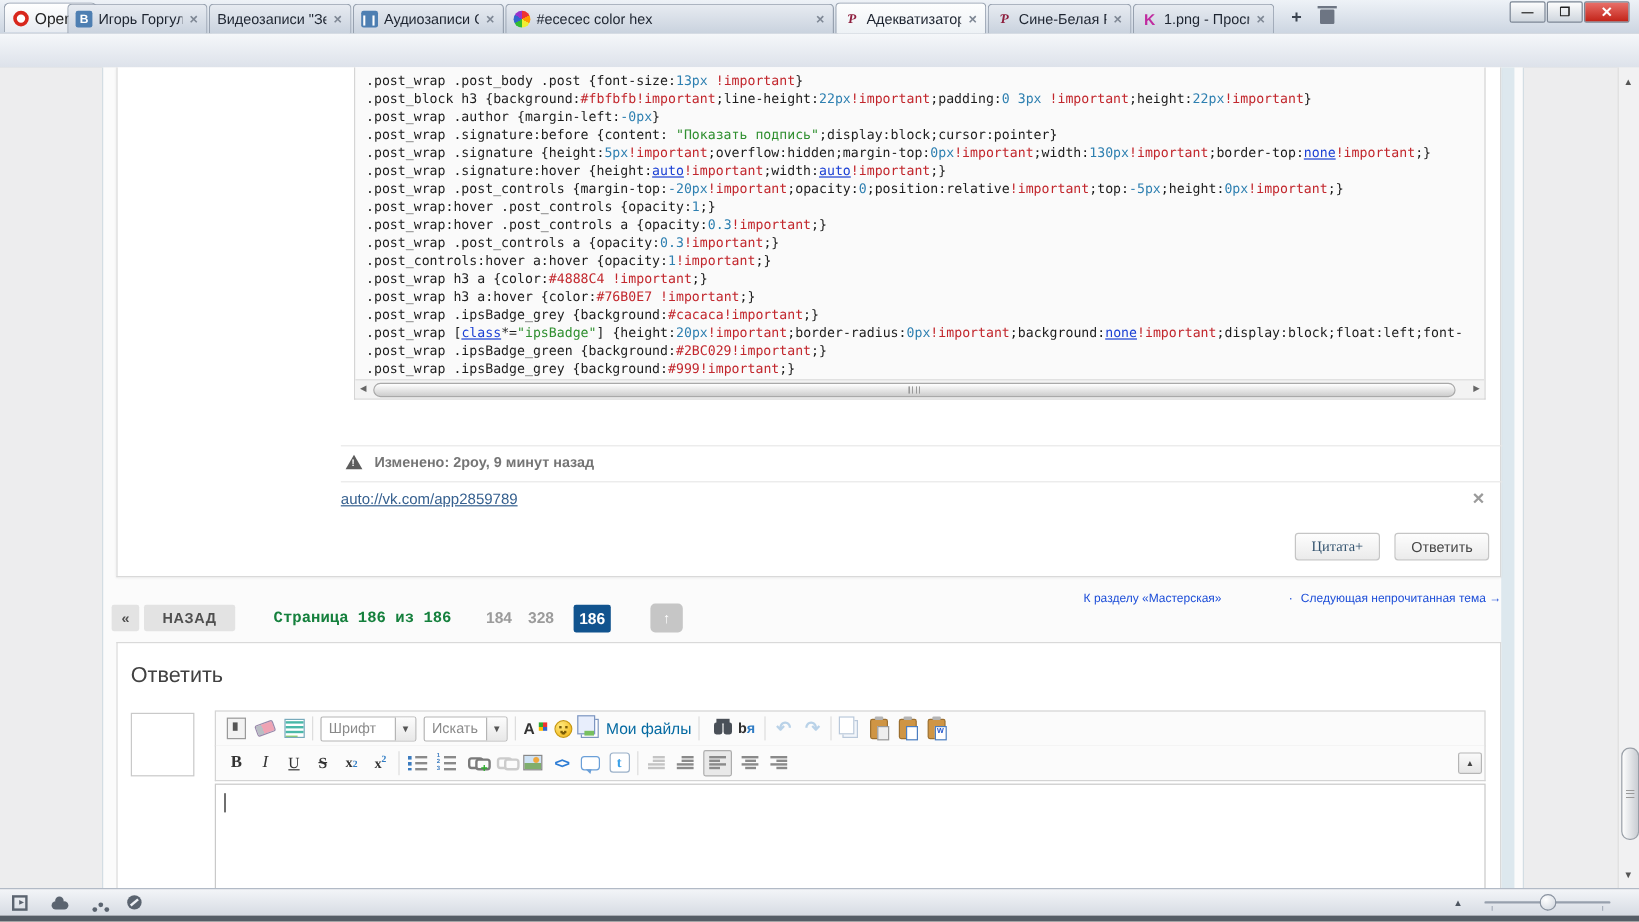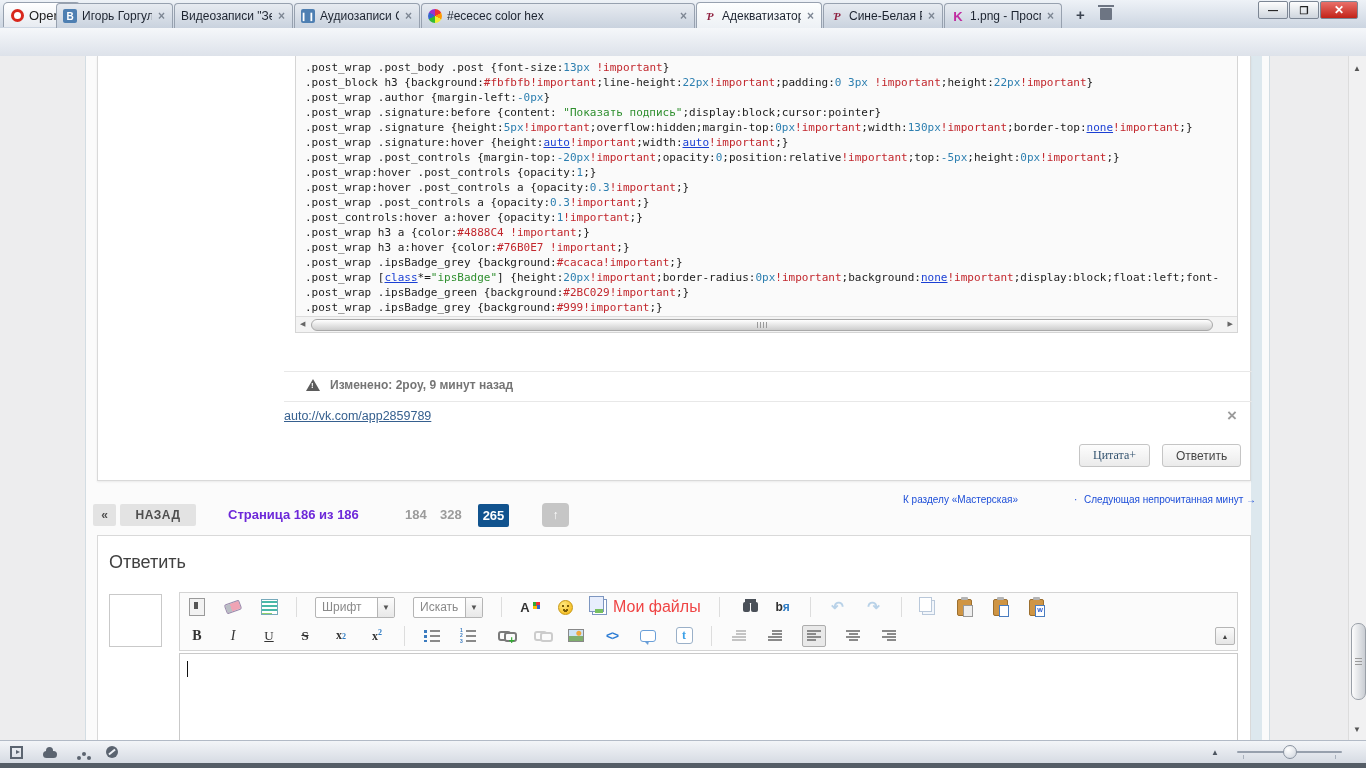--- a/index.html
+++ b/index.html
@@ -99,38 +99,38 @@
   .edited{font-size:12px;font-weight:bold;color:#757575;}
   .vklink{font-size:12.5px;color:#36608f;text-decoration:underline;}
   .xclose{font-size:17px;font-weight:bold;color:#9b9b9b;line-height:1;}
   .fbtn{height:23px;box-sizing:border-box;border:1px solid #c5c5c5;border-radius:3px;
     background:linear-gradient(#fdfdfd,#ebebeb);font-size:12px;display:flex;align-items:center;justify-content:center;padding:0 13px;}
   .fbtn.q{color:#33536f;font-family:Liberation Serif, serif;}
   .fbtn.r{color:#454545;}
   
   .pgbtn{top:448px;height:22px;box-sizing:border-box;background:#e3e3e3;border-radius:2px;color:#4f4f4f;
     font-size:12px;font-weight:bold;display:flex;align-items:center;justify-content:center;}
-  .pginfo{top:451px;font-size:13px;font-weight:bold;color:#6d28d9;}
+  .pginfo{top:451px;font-size:13px;font-weight:bold;color:#15803d;font-family:Liberation Mono, monospace;}
   .pglink{top:451px;font-size:13px;font-weight:bold;color:#9b9b9b;}
   .pgactive{top:448px;width:31px;height:23px;background:#11538e;color:#fff;font-size:13px;font-weight:bold;
     display:flex;align-items:center;justify-content:center;border-radius:2px;}
   .pgup{top:447px;width:27px;height:24px;background:#c6c6c6;border-radius:4px;color:#fff;font-size:12px;
     display:flex;align-items:center;justify-content:center;}
   .pgright{top:438px;font-size:10px;color:#1d4ed8;}
   
   .rephead{font-size:18px;color:#414141;}
   .avatar{left:11px;top:58px;width:45px;height:45px;background:#fff;border:1px solid #c9c9c9;padding:3px;}
   .avatar .img{width:45px;height:45px;
     background:radial-gradient(circle at 35% 58%,#e9e7e0 0 17%,transparent 18%),
                radial-gradient(circle at 62% 38%,#ddدbd3 0 26%,transparent 27%),
                radial-gradient(circle at 60% 42%,#dcdad2 0 26%,transparent 27%),
                linear-gradient(160deg,#8a9a84,#49584a);}
   .editor{left:81px;top:56px;width:1059px;height:200px;}
   .etb{left:0;width:1059px;height:30px;box-sizing:border-box;background:#fbfbfb;border:1px solid #d4d4d4;
-    display:flex;align-items:center;gap:18px;padding:0 8px;}
+    display:flex;align-items:center;gap:6px;padding:0 8px;}
   .etb2{top:29px;height:30px;border-top:none;}
   .vsep{width:1px;height:20px;background:#ddd;}
   .tbtn{min-width:18px;height:22px;display:flex;align-items:center;justify-content:center;position:relative;}
   .tbtn.pressed{border:1px solid #adadad;background:#e9e9e9;border-radius:2px;box-sizing:border-box;min-width:24px;}
   .g-b{font-family:"Liberation Serif",serif;font-size:14px;color:#333;font-weight:bold;}
   .g-i{font-family:"Liberation Serif",serif;font-size:14px;color:#333;font-style:italic;}
   .g-u{font-family:"Liberation Serif",serif;font-size:13px;color:#333;text-decoration:underline;}
   .g-s{font-family:"Liberation Serif",serif;font-size:13px;color:#333;font-weight:bold;text-decoration:line-through;}
   .g-x{font-family:"Liberation Serif",serif;font-size:12px;color:#333;font-weight:bold;}
   .g-x small{color:#2f7cc4;font-size:8px;}
@@ -148,21 +148,21 @@
   .selbox .arr{width:16px;height:100%;border-left:1px solid #b5b5b5;background:linear-gradient(#fcfcfc,#e8e8e8);
     display:flex;align-items:center;justify-content:center;color:#555;font-size:8px;}
   .fontcol{font-size:13px;font-weight:bold;color:#333;position:relative;padding-right:8px;}
   .fontcol::after{content:'';position:absolute;right:-2px;top:2px;width:7px;height:7px;
     background:conic-gradient(#e33 0 25%,#36c 0 50%,#fb0 0 75%,#3a3 0);}
   .smiley{width:15px;height:15px;border-radius:50%;background:radial-gradient(circle at 35% 30%,#ffe97e,#f2b10b);border:1px solid #c79811;box-sizing:border-box;position:relative;}
   .smiley::after{content:'';position:absolute;left:3px;top:4px;width:2px;height:2px;background:#7a5b05;box-shadow:5px 0 0 #7a5b05,1px 4px 0 #7a5b05,2px 5px 0 #7a5b05,3px 5px 0 #7a5b05,4px 4px 0 #7a5b05;}
   .pages{width:13px;height:14px;background:#fff;border:1px solid #7d96c0;position:relative;}
   .pages::before{content:'';position:absolute;left:-4px;top:-4px;width:13px;height:14px;background:#e8eefc;border:1px solid #7d96c0;}
   .pages::after{content:'';position:absolute;left:2px;bottom:1px;width:8px;height:4px;background:#78c060;}
-  .myfiles-lab{font-size:16px;color:#ef4444;}
+  .myfiles-lab{font-size:13px;color:#0369a1;}
   .binoc{width:7px;height:10px;background:#4a5058;border-radius:2px;box-shadow:8px 0 0 #4a5058;position:relative;}
   .binoc::after{content:'';position:absolute;left:2px;top:-3px;width:11px;height:4px;background:#4a5058;}
   .translit{font-size:12px;color:#2f2f2f;font-weight:bold;}
   .translit b{color:#2f7cc4;}
   .undo{font-size:15px;color:#b9d2e8;font-weight:bold;}
   .copyic{width:11px;height:13px;background:#f2f6fb;border:1px solid #b9c8da;position:relative;}
   .copyic::before{content:'';position:absolute;left:-4px;top:-4px;width:11px;height:13px;background:#fff;border:1px solid #b9c8da;}
   .clip{width:13px;height:15px;background:#cf9544;border:1px solid #9c6f2e;border-radius:2px;position:relative;}
   .clip::before{content:'';position:absolute;left:3px;top:-3px;width:7px;height:3px;background:#b4b4b4;border-radius:1px;}
   .clip .doc{position:absolute;right:-2px;bottom:-2px;width:8px;height:10px;background:#eee;border:1px solid #999;font-size:6px;line-height:9px;text-align:center;color:#2255cc;font-weight:bold;}
@@ -360,45 +360,45 @@
         <div class="ab hscroll">
           <span class="ab harr" style="left:4px">◀</span>
           <span class="ab harr" style="right:4px">▶</span>
           <span class="ab hthumb">
               <span class="ab hgrip"></span>
             </span>
         </div>
       </div>
 
       <div class="ab sep-h" style="left:186px;top:315px;width:968px"></div>
-      <div class="ab" style="left:208px;top:322px;display:flex;align-items:center;gap:10px">
+      <div class="ab" style="left:190px;top:322px;display:flex;align-items:center;gap:10px">
         <span class="warn"></span>
         <span class="edited">Изменено: 2poy, 9 минут назад</span>
       </div>
 
       <div class="ab sep-h" style="left:186px;top:345px;width:968px"></div>
       <a class="ab vklink" style="left:186px;top:353px">auto://vk.com/app2859789</a>
       <span class="ab xclose" style="left:1129px;top:351px">×</span>
 
       <div class="ab fbtn q" style="left:981px;top:388px">Цитата+</div>
       <div class="ab fbtn r" style="left:1064px;top:388px">Ответить</div>
     </div>
 
     <div class="ab pgbtn" style="left:93px;width:23px">«</div>
     <div class="ab pgbtn" style="left:120px;width:76px;letter-spacing:.5px">НАЗАД</div>
     <div class="ab pginfo" style="left:228px">Страница 186 из 186</div>
     <div class="ab pglink" style="left:405px">184</div>
     <div class="ab pglink" style="left:440px">328</div>
-    <div class="ab pgactive" style="left:478px">265</div>
+    <div class="ab pgactive" style="left:478px">186</div>
     <div class="ab pgup" style="left:542px">
         <span>↑</span>
       </div>
     <div class="ab pgright" style="left:903px">К разделу «Мастерская»</div>
     <div class="ab pgright" style="left:1074px">·</div>
-    <div class="ab pgright" style="left:1084px">Следующая непрочитанная минут →</div>
+    <div class="ab pgright" style="left:1084px">Следующая непрочитанная тема →</div>
 
     <div class="ab panel panel2">
       <div class="ab rephead" style="left:11px;top:16px">Ответить</div>
 
       <div class="ab avatar">
         <div class="img"></div>
       </div>
 
       <div class="ab editor">
 

